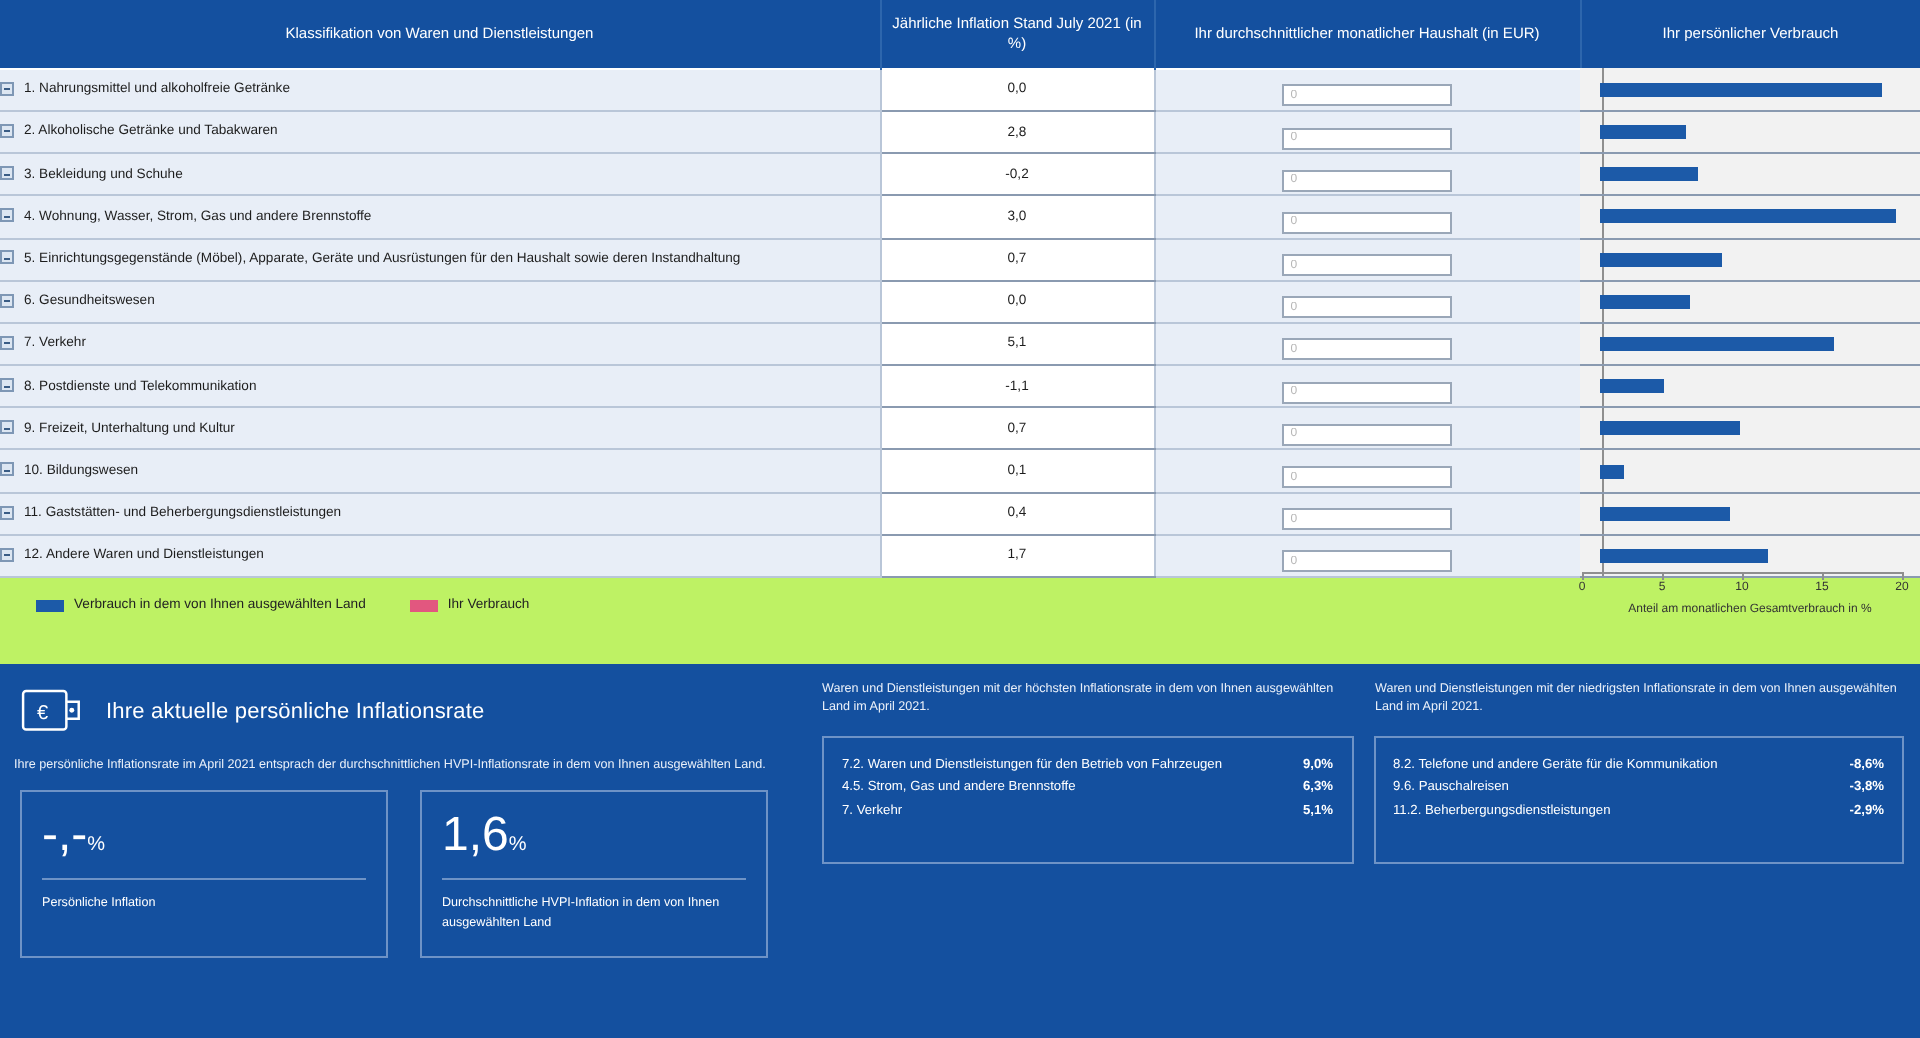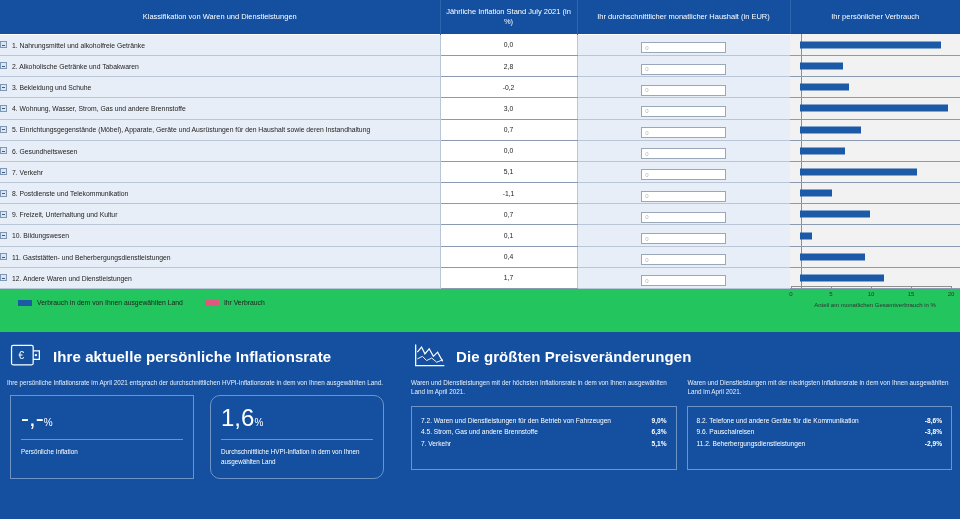--- a/index.html
+++ b/index.html
@@ -3,21 +3,21 @@
 <meta charset="utf-8">
 <style>
   * { box-sizing: border-box; }
   html, body {
     margin: 0; padding: 0;
     width: 960px; height: 519px;
     background: #ffffff;
     font-family: "Liberation Sans", sans-serif;
     overflow: hidden;
   }
-  .page { position: relative; width: 960px; height: 519px; background:#22c55e; }
+  .page { position: relative; width: 960px; height: 519px; background:#bef264; }
 
   
   .table-wrap { position:absolute; left:0; top:0; width:960px; }
   table.hicp { border-collapse: collapse; width:960px; table-layout: fixed; }
   table.hicp th {
     background:#14509f;
     color:#ffffff;
     font-size:7.5px;
     font-weight:400;
     padding:7px 4px;
@@ -140,36 +140,36 @@
     background:#14509f;
     color:#ffffff;
   }
   .panel-col { position:absolute; top:0; }
   .col-left  { left:0;   width:400px; }
   .col-right { left:403px; width:557px; }
 
   .panel-head { display:flex; align-items:center; padding:10px 0 0 10px; }
   .panel-head .ic { width:34px; height:28px; flex:0 0 34px; }
   .panel-head .ttl {
-    font-size:15px; font-weight:700; margin-left:9px; letter-spacing:0.1px;
+    font-size:11px; font-weight:400; margin-left:9px; letter-spacing:0.1px;
   }
   .panel-desc {
     font-size:6.3px; line-height:1.5; padding:8px 10px 0 7px; color:#eaf0f9;
   }
   .desc-2col { display:flex; gap:12px; padding:8px 8px 0 8px; }
   .desc-2col > div { flex:1; font-size:6.3px; line-height:1.5; color:#eaf0f9; }
 
   .cards { display:flex; gap:16px; padding:8px 8px 0 10px; }
   .card {
     border:1px solid #6e93c6;
     padding:10px 10px 12px 10px;
     min-height:78px;
   }
   .card.c1 { width:184px; }
-  .card.c2 { width:174px;border-radius:10px; }
+  .card.c2 { width:174px; }
   .bignum { font-size:24px; line-height:1; font-weight:400; color:#ffffff; }
   .bignum .pct { font-size:10px; }
   .card .sep { border-bottom:1px solid #6e93c6; margin:9px 0 7px 0; }
   .card .caption { font-size:6.3px; line-height:1.5; color:#ffffff; }
 
   .lists { display:flex; gap:10px; padding:9px 8px 0 8px; }
   .listbox {
     border:1px solid #6e93c6;
     width:273px;
     padding:8px 9px 9px 9px;
@@ -388,30 +388,20 @@
           <div class="bignum">
             <span>1,6</span><span class="pct">%</span>
           </div>
           <div class="sep"></div>
           <div class="caption">Durchschnittliche HVPI-Inflation in dem von Ihnen ausgewählten Land</div>
         </div>
       </div>
     </div>
 
     <div class="panel-col col-right">
-      <div class="panel-head">
-        <span class="ic">
-          <svg viewBox="0 0 40 32" width="34" height="27" fill="none" stroke="#ffffff" stroke-width="1.5">
-            <path d="M3 3 L3 28 L37 28"></path>
-            <path d="M5 12 L10 6 L14 14 L19 8 L24 17 L29 12 L35 23" stroke-width="1.4"></path>
-            <path d="M5 20 L11 17 L16 22 L22 19 L28 24 L35 21" stroke-width="1.1"></path>
-          </svg>
-        </span>
-        <span class="ttl">Die größten Preisveränderungen</span>
-      </div>
       <div class="desc-2col">
         <div>Waren und Dienstleistungen mit der höchsten Inflationsrate in dem von Ihnen ausgewählten Land im April 2021.</div>
         <div>Waren und Dienstleistungen mit der niedrigsten Inflationsrate in dem von Ihnen ausgewählten Land im April 2021.</div>
       </div>
       <div class="lists">
         <div class="listbox" id="highest-list">
             <div class="listrow">
               <span>7.2. Waren und Dienstleistungen für den Betrieb von Fahrzeugen</span>
               <span class="v">9,0%</span>
             </div>

